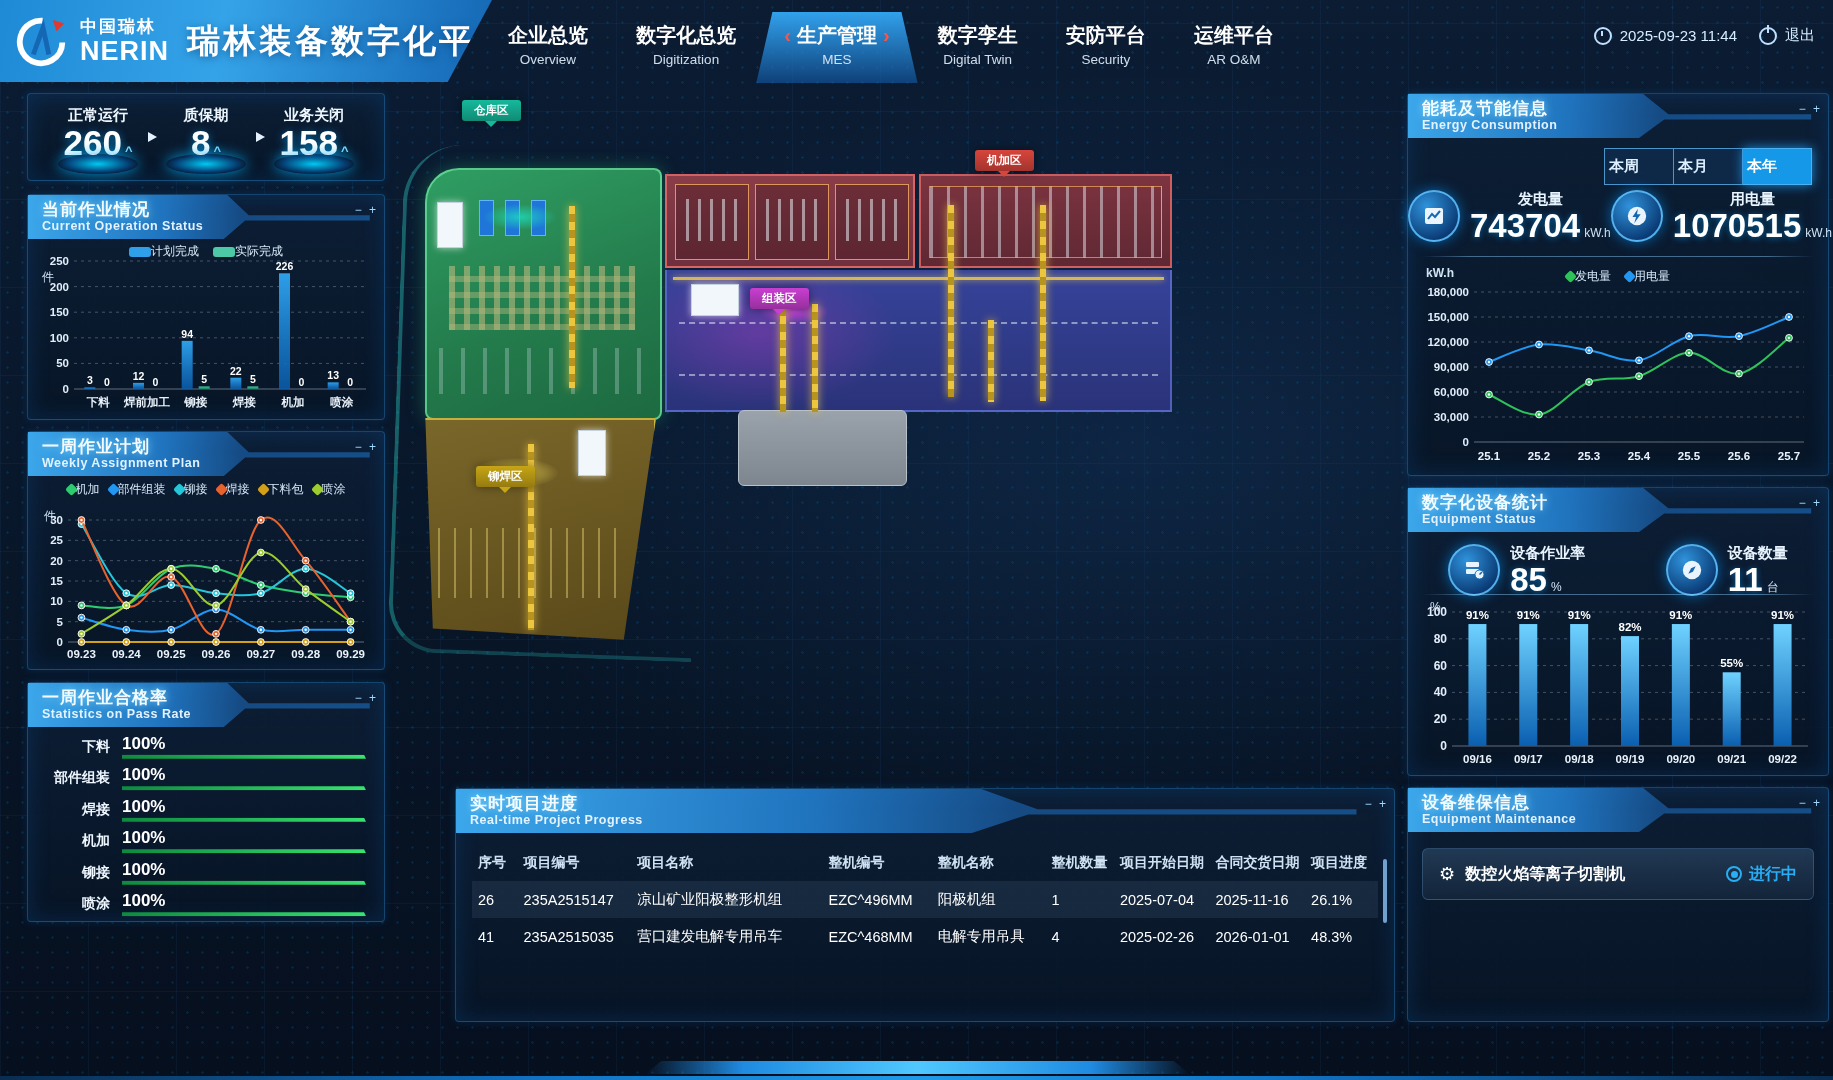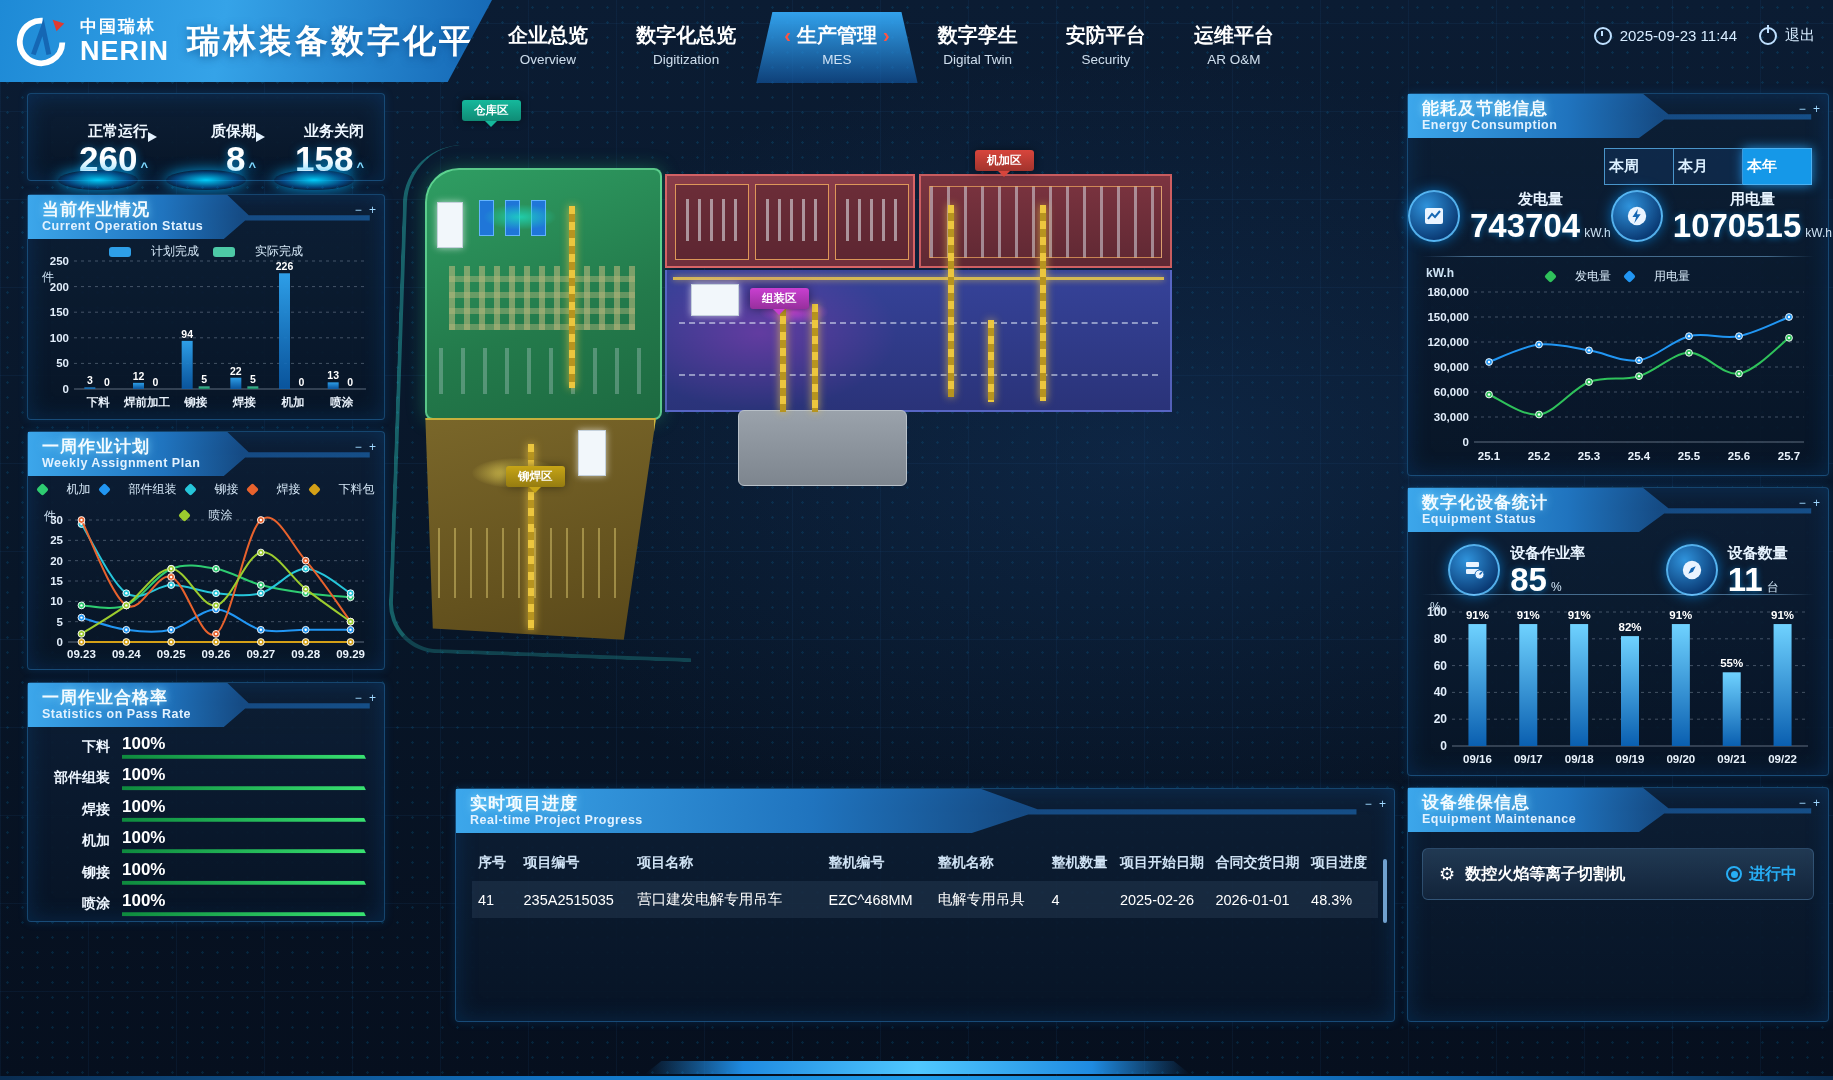--- a/index.html
+++ b/index.html
@@ -48,33 +48,33 @@
   .phead{position:relative;height:44px;}
   .phead .bar{position:absolute;inset:0;
     background:linear-gradient(90deg,rgba(62,172,242,.96) 0%,rgba(34,125,205,.9) 38%,rgba(28,105,185,.6) 60%,rgba(30,120,205,.55) 100%);
     clip-path:polygon(0 0,56% 0,62% 46%,96% 46%,96% 58%,61% 58%,55% 100%,0 100%);}
   .phead .deco{position:absolute;right:6px;top:8px;font-size:12px;color:#9fd8ff;letter-spacing:2px;}
   .tcn{position:absolute;left:14px;top:3px;font-size:17px;font-weight:bold;color:#f4fbff;
     text-shadow:0 0 9px rgba(130,220,255,.95);letter-spacing:1px;z-index:1;}
   .ten{position:absolute;left:14px;top:24px;font-size:12.5px;font-weight:bold;color:#e2f2ff;letter-spacing:.5px;z-index:1;}
   
   .stat-row{display:flex;align-items:flex-start;padding:12px 20px 0;}
-  .stat{position:relative;width:100px;text-align:right;margin-top:16px;}
+  .stat{position:relative;width:100px;text-align:center;}
   .stat .lbl{font-size:15px;font-weight:bold;color:#eef7ff;}
   .stat .val{font-size:35px;font-weight:bold;color:#fff;line-height:1.05;text-shadow:0 2px 8px rgba(0,170,255,.65);}
   .stat .caret{font-size:13px;font-weight:bold;color:#7fd9ff;margin-left:3px;}
   .stat::after{content:'';position:absolute;left:50%;bottom:-12px;transform:translateX(-50%);
     width:80px;height:20px;border-radius:50%;
     background:radial-gradient(ellipse at center,rgba(0,210,255,.95),rgba(0,120,220,.4) 55%,transparent 75%);
     box-shadow:0 0 14px rgba(0,180,255,.8);}
   .stat-arrow{flex:1;max-width:56px;height:0;border-top:2px dashed rgba(205,232,255,.65);margin:30px 4px 0;position:relative;}
   .stat-arrow::after{content:'';position:absolute;right:-10px;top:-6px;border:5px solid transparent;border-left:9px solid #e4f2ff;}
   
   .legend{display:flex;justify-content:center;align-items:center;gap:14px;flex-wrap:wrap;margin-top:6px;}
-  .lg-item{display:flex;align-items:center;gap:20px;font-size:12px;color:#d7e9f8;cursor:pointer;}
+  .lg-item{display:flex;align-items:center;gap:0;font-size:12px;color:#d7e9f8;cursor:pointer;}
   .lg-bar{width:22px;height:10px;border-radius:3px;}
   .lg-dia{width:9px;height:9px;transform:rotate(45deg);border-radius:2px;}
   .unit-lbl{position:absolute;font-size:12px;color:#cfe4f5;}
   
   .pr-row{display:flex;align-items:center;height:31.5px;padding:0 18px 0 10px;}
   .pr-lbl{width:72px;text-align:right;font-size:14px;font-weight:bold;color:#eef6ff;margin-right:12px;flex:0 0 auto;}
   .pr-body{flex:1;}
   .pr-val{font-size:17px;font-weight:bold;color:#fff;line-height:1;}
   .pr-bar{height:4px;margin-top:3px;background:linear-gradient(90deg,#0e8a3e,#38e271);
     box-shadow:0 0 7px rgba(70,225,130,.75);clip-path:polygon(0 0,99.2% 0,100% 100%,0 100%);}
@@ -546,21 +546,21 @@
     <div class="zone z-yellow">
       <div class="board" style="left:168px;top:10px;width:26px;height:44px;"></div>
       <div class="glow" style="left:62px;top:38px;width:86px;height:30px;background:radial-gradient(ellipse,rgba(240,220,90,.85),transparent 72%);"></div>
       <div class="slots"></div>
       <div class="mast" style="left:118px;top:24px;height:186px;"></div>
     </div>
     <div class="pad"></div>
     <div class="ribbon" id="rb0" style="left: 72px; top: 12px; background: linear-gradient(rgb(21, 185, 156), rgba(0, 0, 0, 0.25)), rgb(21, 185, 156); border-top-color: rgb(21, 185, 156);">仓库区</div>
     <div class="ribbon" id="rb1" style="left: 585px; top: 62px; background: linear-gradient(rgb(216, 69, 60), rgba(0, 0, 0, 0.25)), rgb(216, 69, 60); border-top-color: rgb(216, 69, 60);">机加区</div>
     <div class="ribbon" id="rb2" style="left: 360px; top: 200px; background: linear-gradient(rgb(201, 63, 209), rgba(0, 0, 0, 0.25)), rgb(201, 63, 209); border-top-color: rgb(201, 63, 209);">组装区</div>
-    <div class="ribbon" id="rb3" style="left: 116px; top: 378px; background: linear-gradient(rgb(199, 165, 22), rgba(0, 0, 0, 0.25)), rgb(199, 165, 22); border-top-color: rgb(199, 165, 22);">铆焊区</div>
+    <div class="ribbon" id="rb3" style="left: 86px; top: 378px; background: linear-gradient(rgb(199, 165, 22), rgba(0, 0, 0, 0.25)), rgb(199, 165, 22); border-top-color: rgb(199, 165, 22);">铆焊区</div>
   </div>
 
   <div class="panel" id="p-table" style="left:455px;top:788px;width:938px;height:232px;">
     <div class="phead">
         <div class="bar"></div>
         <span class="deco">− +</span>
       <span class="tcn">实时项目进度</span>
       <span class="ten">Real-time Project Progress</span>
     </div>
     <div class="tbl-wrap">
@@ -583,20 +583,31 @@
               <th>项目名称</th>
               <th>整机编号</th>
               <th>整机名称</th>
               <th>整机数量</th>
               <th>项目开始日期</th>
               <th>合同交货日期</th>
               <th>项目进度</th>
             </tr>
           </thead>
         <tbody id="tbl-body">
+            <tr>
+              <td>26</td>
+              <td>235A2515147</td>
+              <td>凉山矿业阳极整形机组</td>
+              <td>EZC^496MM</td>
+              <td>阳极机组</td>
+              <td>1</td>
+              <td>2025-07-04</td>
+              <td>2025-11-16</td>
+              <td>26.1%</td>
+            </tr>
             <tr>
               <td>41</td>
               <td>235A2515035</td>
               <td>营口建发电解专用吊车</td>
               <td>EZC^468MM</td>
               <td>电解专用吊具</td>
               <td>4</td>
               <td>2025-02-26</td>
               <td>2026-01-01</td>
               <td>48.3%</td>

